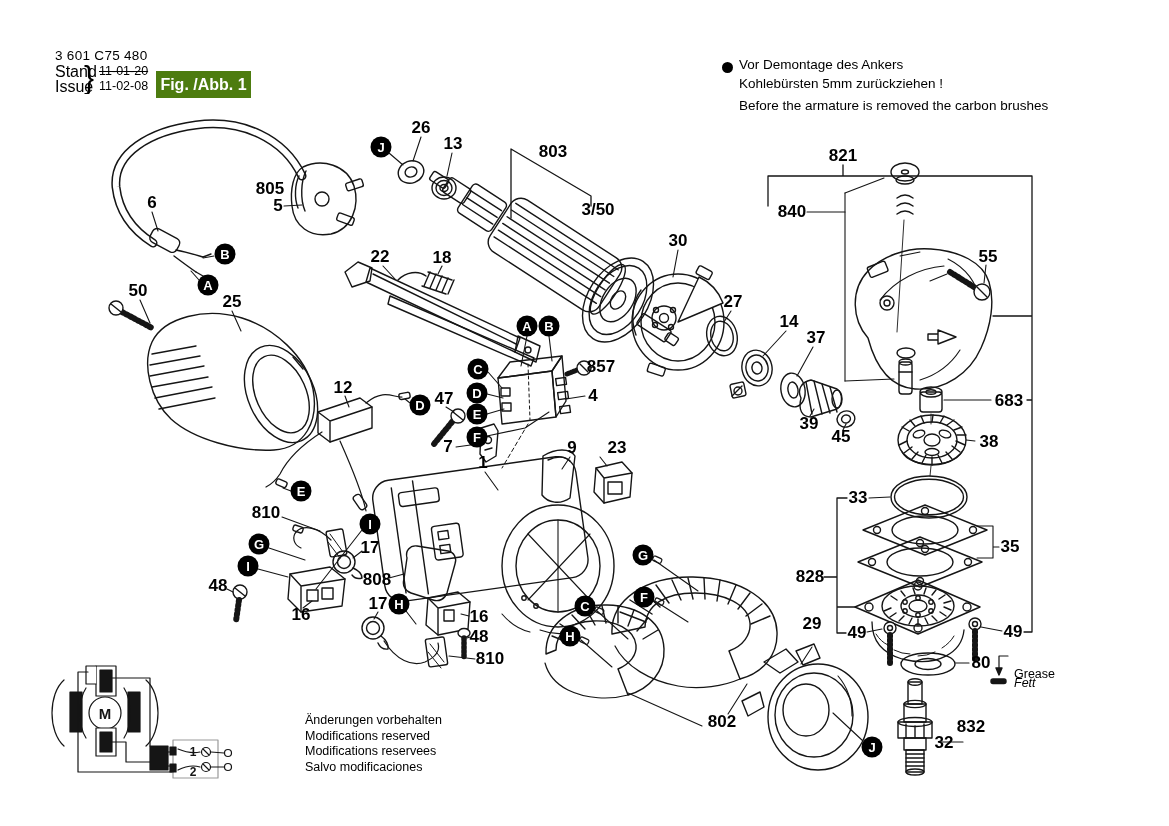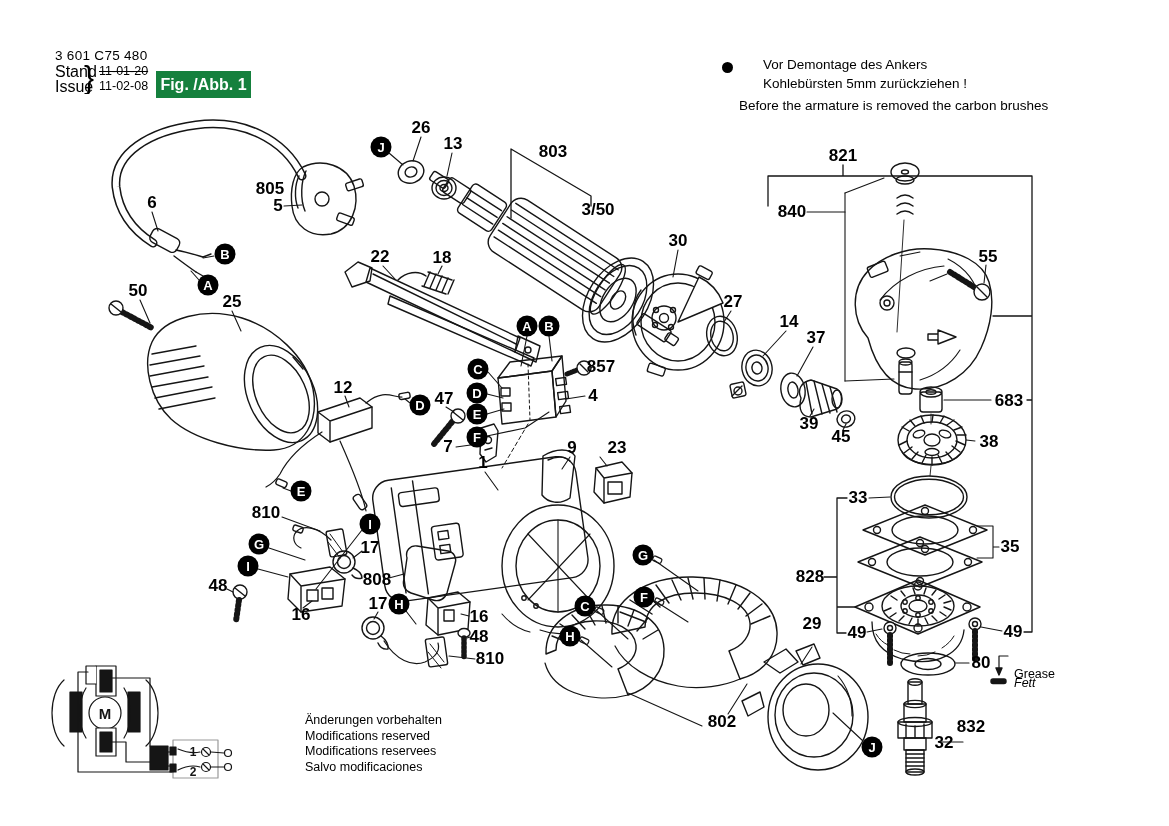--- a/index.html
+++ b/index.html
@@ -5,25 +5,25 @@
   html,body{margin:0;padding:0;background:#fff;}
   .page{position:relative;width:1169px;height:826px;background:#fff;overflow:hidden;
         font-family:"Liberation Sans","DejaVu Sans",sans-serif;color:#000;}
   .abs{position:absolute;}
   
   .partnum{left:55px;top:48px;font-size:13.5px;letter-spacing:.3px;}
   .standissue{left:55px;top:64px;font-size:16px;line-height:15px;}
   .brace{left:84px;top:60px;font-size:30px;font-weight:400;transform:scaleY(1.05);}
   .dates{left:99px;top:64px;font-size:12.5px;line-height:15px;}
   .strike{text-decoration:line-through;}
-  .figbox{left:156px;top:71px;width:95px;height:27px;background:#15803d;color:#fff;
+  .figbox{left:156px;top:71px;width:95px;height:27px;background:#4d7c0f;color:#fff;
           font-size:16px;font-weight:bold;text-align:center;line-height:27px;}
   .title{left:420px;top:52px;width:330px;text-align:center;font-size:21px;font-weight:bold;}
   .bullet{left:722px;top:62px;width:11px;height:11px;border-radius:50%;background:#000;}
-  .note-de{left:739px;top:55px;font-size:13.5px;line-height:19px;margin-left:24px;}
+  .note-de{left:739px;top:55px;font-size:13.5px;line-height:19px;}
   .note-en{left:739px;top:96px;font-size:13.5px;line-height:19px;}
   
   .footer{left:305px;top:713px;font-size:12.5px;line-height:15.5px;}
   .grease{font-size:12.5px;line-height:13px;}
   .g-de{left:1014px;top:677px;font-style:italic;}
   .g-en{left:1014px;top:668px;}
   
   .plabel{position:absolute;transform:translate(-50%,-50%);font-size:17px;font-weight:bold;
           white-space:nowrap;z-index:5;}
   .callout{position:absolute;transform:translate(-50%,-50%);width:21px;height:21px;border-radius:50%;

